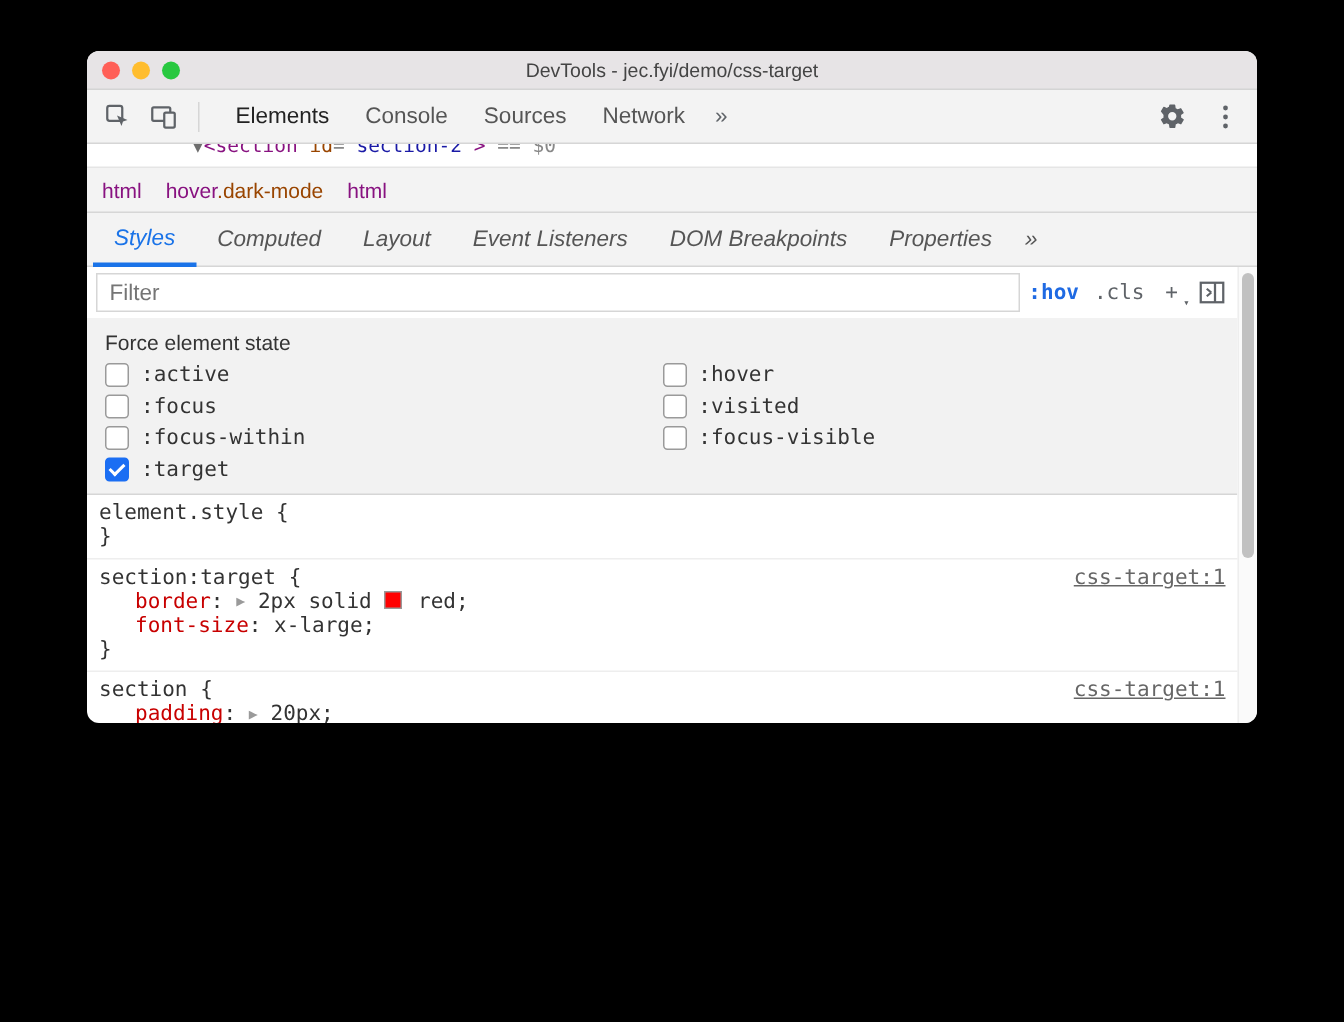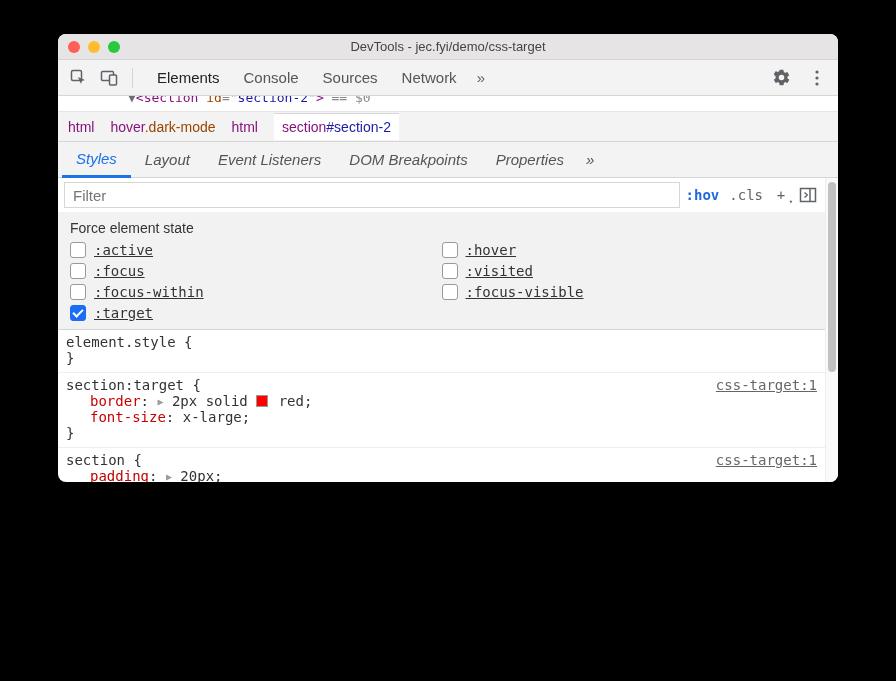--- a/index.html
+++ b/index.html
@@ -112,21 +112,21 @@
   .filter-tools { display:flex; align-items:center; gap:10px; color:#5f6368; font-family: Menlo, monospace; font-size:14px; padding-right:2px;}
   .filter-tools .hov { color:#1f6ae3; font-weight:600; }
   .plus-sub { position: relative; width: 16px; text-align: center;}
   .plus-sub::after { content:"▾"; font-size: 7px; position:absolute; bottom:-3px; right:-4px; color:#5f6368;}
 
   .force-panel {
     background:#f2f2f2; padding: 8px 12px; border-bottom:1px solid #d6d6d6;
   }
   .force-title { font-size:14px; color:#333; margin-bottom: 6px; }
   .force-grid { display:grid; grid-template-columns: 1fr 1fr; row-gap:5px; }
-  .force-item { display:flex; align-items:center; gap:8px; font-family: Menlo, monospace; font-size:14px; color:#333;text-decoration:underline; }
+  .force-item { display:flex; align-items:center; gap:8px; font-family: Menlo, monospace; font-size:14px; color:#333; }
   .cbx {
     width:16px; height:16px; border:1.5px solid #9a9a9a; border-radius:3px; background:#fff;
     display:flex; align-items:center; justify-content:center;
   }
   .cbx.checked { background:#1b6ef3; border-color:#1b6ef3; }
   .cbx.checked::after { content:""; width:4px; height:8px; border:solid #fff; border-width:0 2px 2px 0; transform: rotate(45deg); margin-top:-2px; }
 
   .rules { flex:1; overflow:auto; font-family: Menlo, monospace; font-size:14px; }
   .rule { padding: 4px 8px 6px; border-bottom:1px solid #eee; position:relative; }
   .rule .src { position:absolute; right:8px; top:4px; color:#666; text-decoration: underline; cursor:pointer; }
@@ -194,25 +194,25 @@
   <div class="dom-strip">
     <div class="line">
       <span class="tri">▼</span><span class="p-purple">&lt;</span><span class="p-purple">section</span> <span class="p-brown">id</span><span class="p-gray">="</span><span class="p-blue">section-2</span><span class="p-gray">"</span><span class="p-purple">&gt;</span><span class="p-gray"> == </span><span class="p-gray">$0</span>
     </div>
   </div>
 
   <div class="breadcrumb" id="breadcrumb">
       <span class="crumb"><span>html</span></span>
       <span class="crumb"><span>hover</span><span class="cls">.dark-mode</span></span>
       <span class="crumb"><span>html</span></span>
-      <span class="crumb selected"><span>section</span><span class="id">#section-2</span></span>
     </div>
 
   <div class="subtabs" id="subtabs">
   <div class="subtab active">Styles</div>
+      <div class="subtab">Computed</div>
       <div class="subtab">Layout</div>
       <div class="subtab">Event Listeners</div>
       <div class="subtab">DOM Breakpoints</div>
       <div class="subtab">Properties</div>
       <div class="subtab" style="padding-left: 8px;">»</div>
     </div>
 
   <div class="styles-pane">
     <div class="styles-inner">
       <div class="filter-row">

